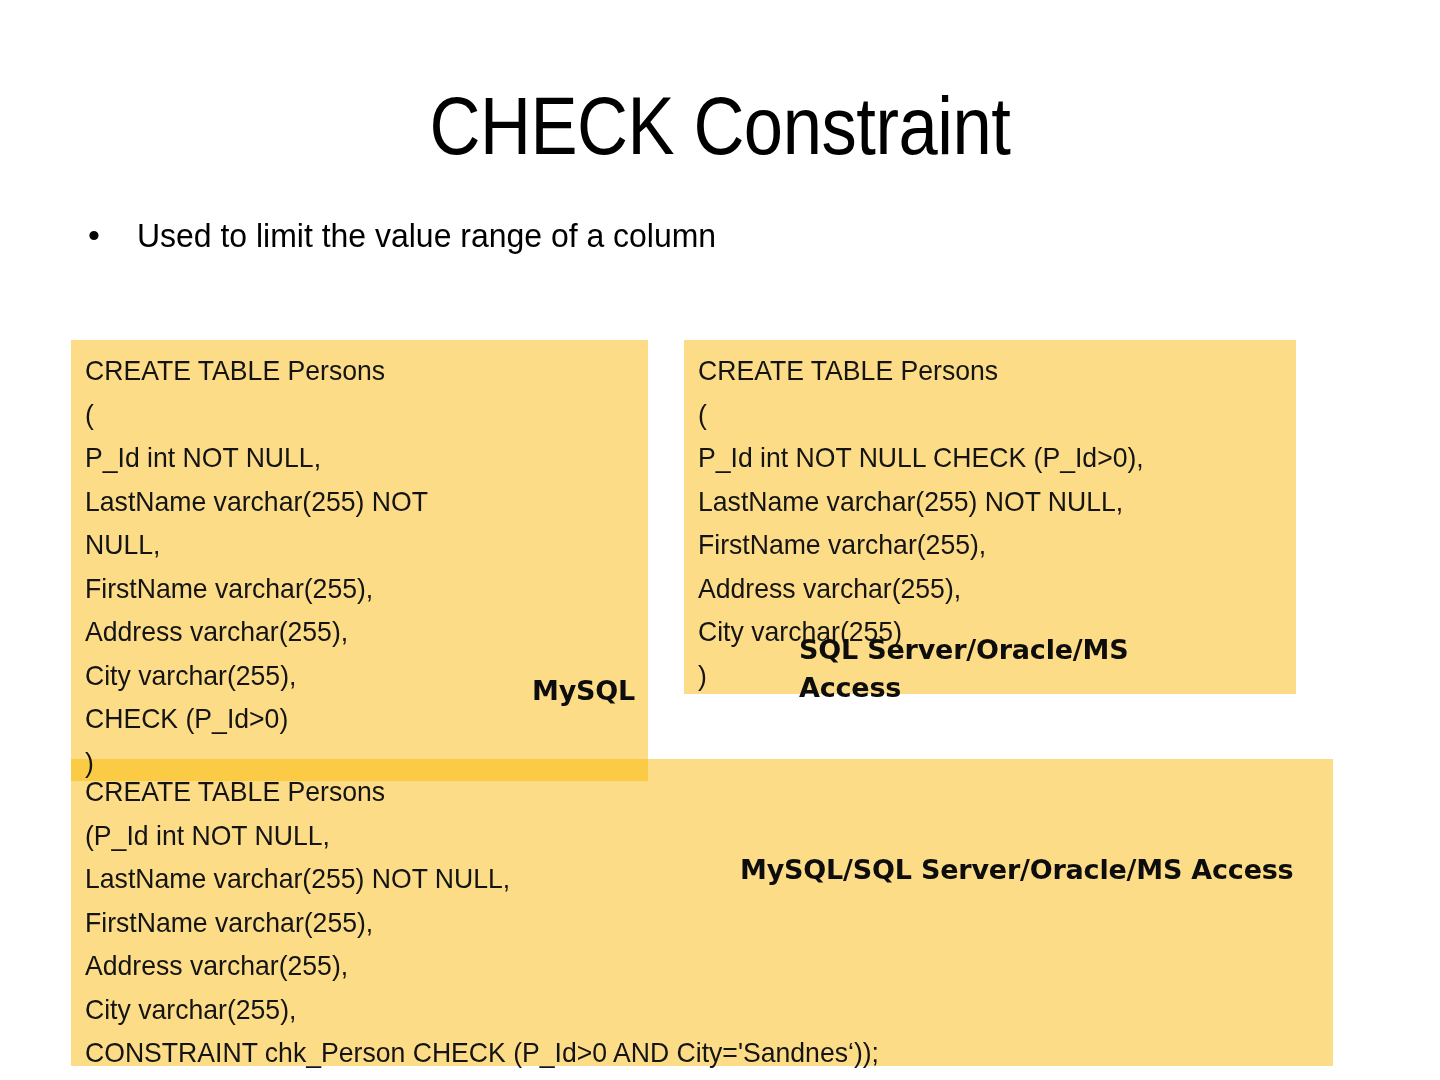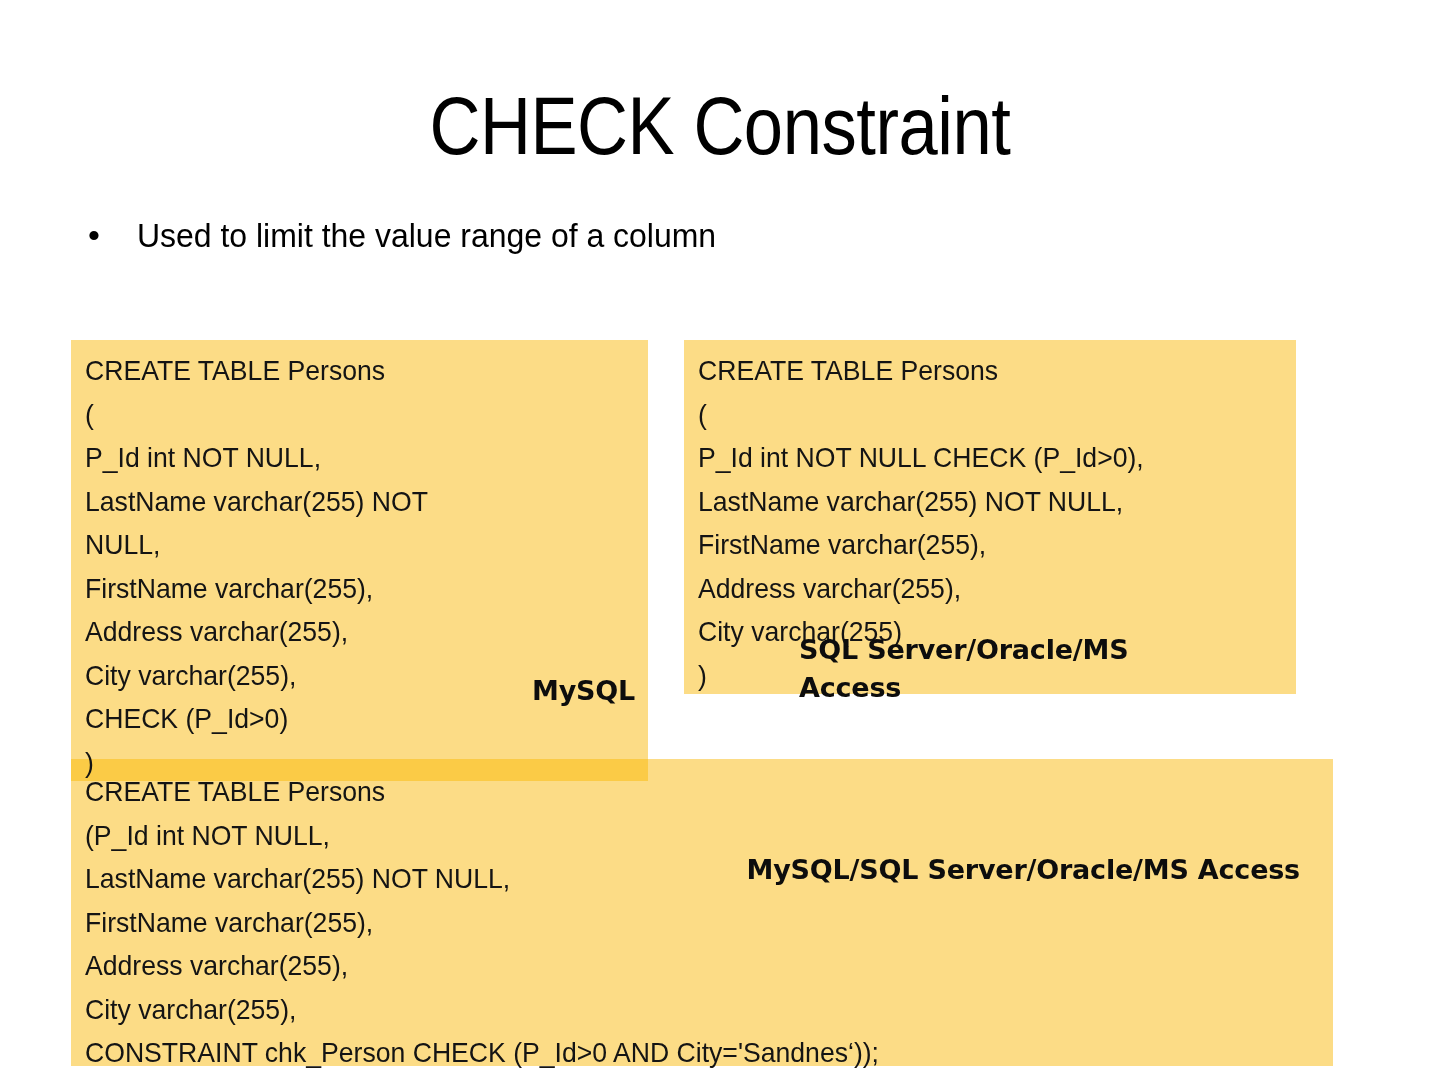--- a/index.html
+++ b/index.html
@@ -138,21 +138,20 @@
     background: #FBCB46;
   }
   #code-named {
     left: 85px;
     top: 770px;
   }
   #label-named {
     left: 724px;
     top: 851px;
     width: 560px;
-    text-align: right;
   }
 </style>
 </head>
 <body style="background: rgb(255, 255, 255);">
 
 <div id="slide-title">CHECK Constraint</div>
 
 <div id="bullet-row">
   <span id="bullet-marker">•</span>
   <span id="bullet-text">Used to limit the value range of a column</span>

